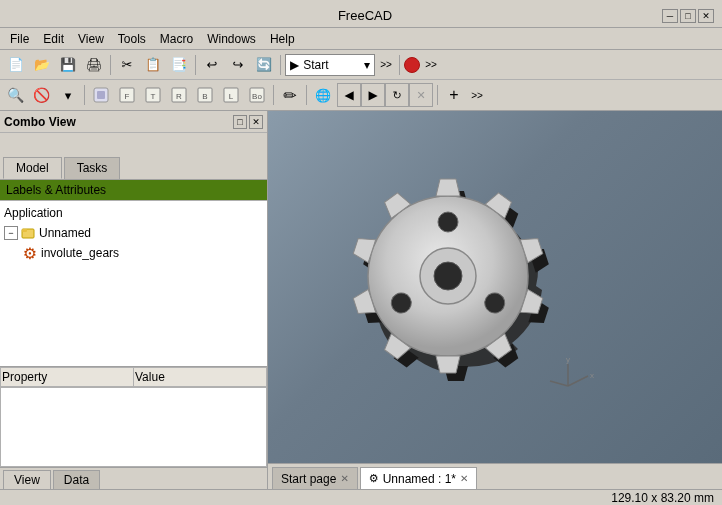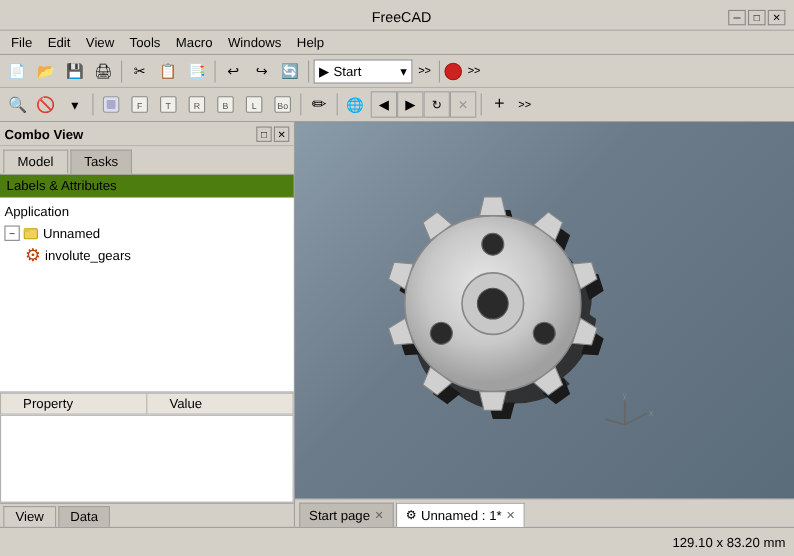--- a/index.html
+++ b/index.html
@@ -162,20 +162,21 @@
       display: flex;
       align-items: center;
       justify-content: center;
     }
 
     .tabs-row {
       display: flex;
       background: #d4d0c8;
       border-bottom: 1px solid #a0a0a0;
       padding: 3px 3px 0;
+      margin-top: 21px;
     }
     .tab {
       padding: 3px 12px;
       border: 1px solid #a0a0a0;
       border-bottom: none;
       cursor: pointer;
       background: #c0bcb4;
       font-size: 12px;
       margin-right: 2px;
     }
@@ -234,21 +235,21 @@
       border-top: 1px solid #a0a0a0;
     }
     .prop-table {
       width: 100%;
       background: white;
       border-collapse: collapse;
     }
     .prop-table th {
       background: #e8e4dc;
       border: 1px solid #b0b0b0;
-      padding: 2px 20px;
+      padding: 2px 1px;
       text-align: left;
       font-size: 12px;
       font-weight: normal;
     }
     .prop-body {
       height: 80px;
       background: white;
       border: 1px solid #b0b0b0;
     }
 
@@ -324,21 +325,21 @@
       font-size: 11px;
     }
 
     
     .status-bar {
       background: #d4d0c8;
       display: flex;
       align-items: center;
       justify-content: flex-end;
       padding: 2px 8px;
-      height: 26px;
+      height: 16px;
       border-top: 1px solid #a0a0a0;
       font-size: 12px;
     }
 
     
     .record-btn {
       width: 16px;
       height: 16px;
       border-radius: 50%;
       background: #cc2222;

